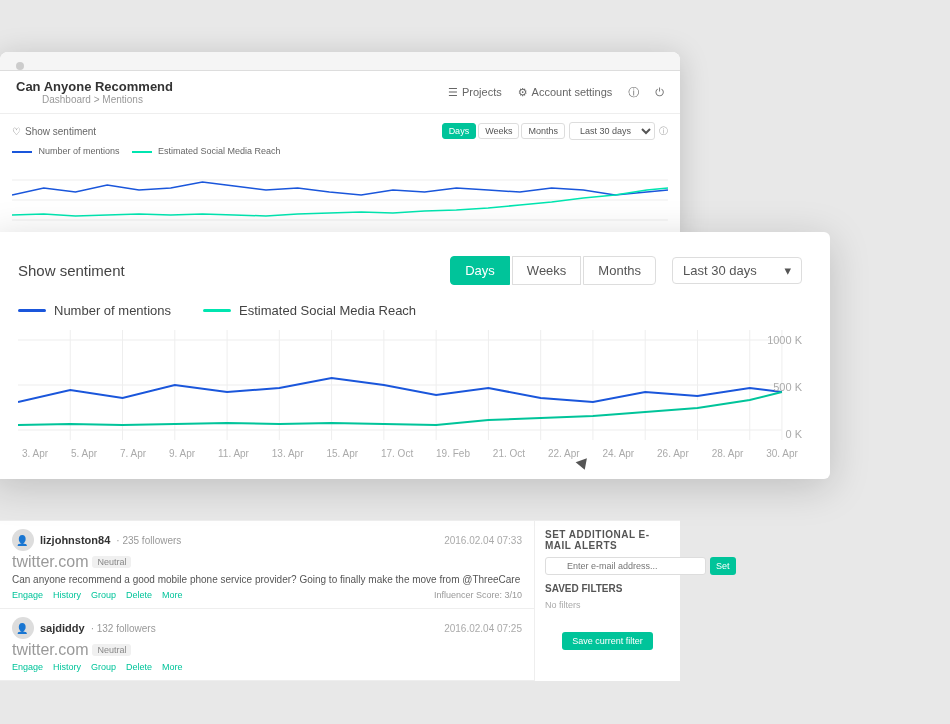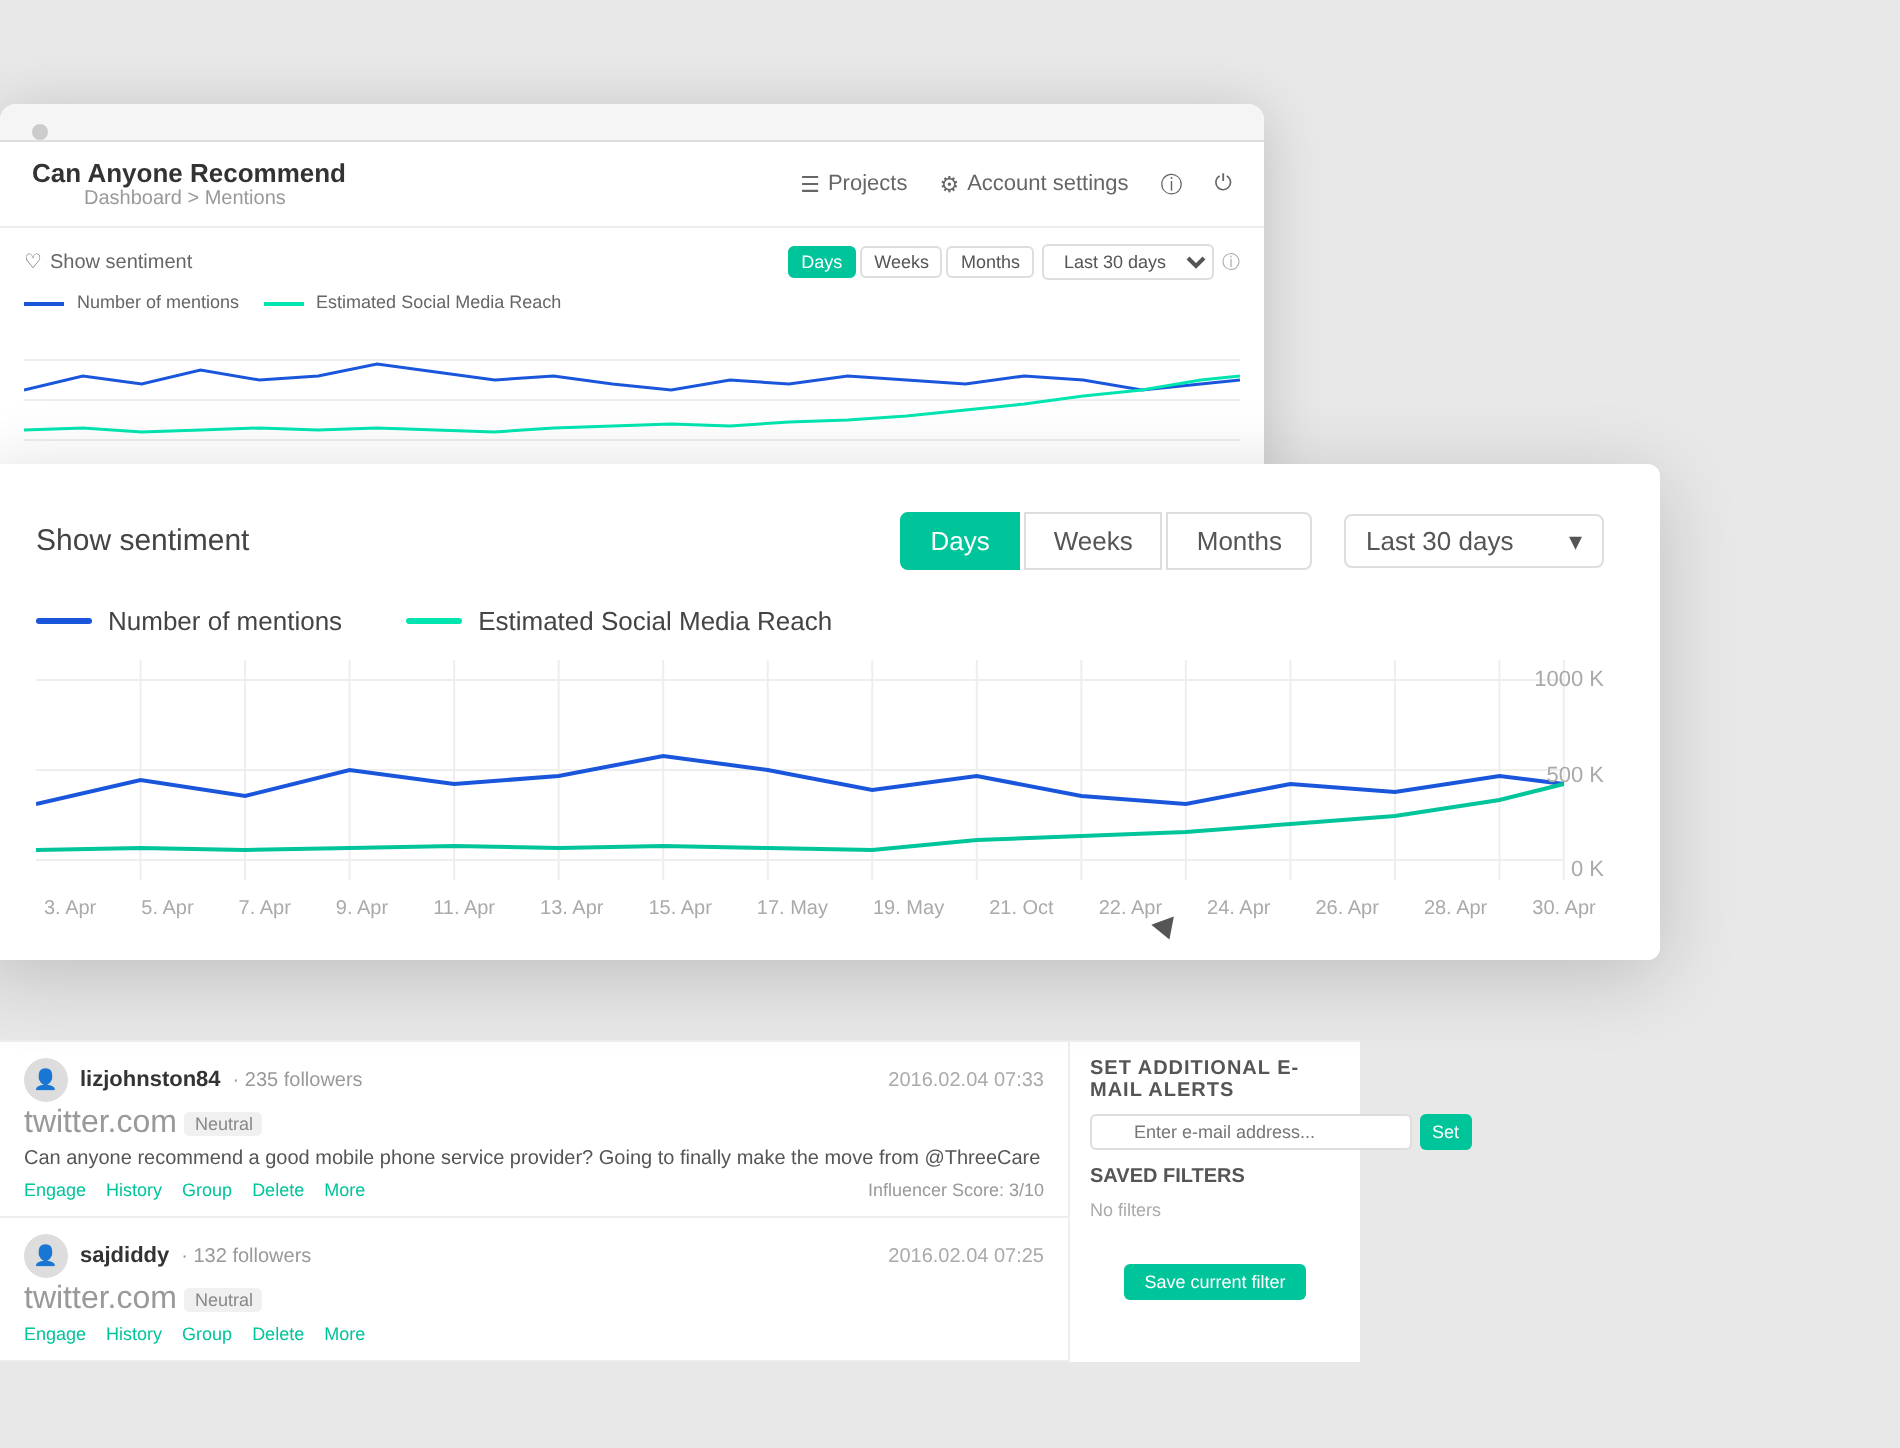--- a/index.html
+++ b/index.html
@@ -9,21 +9,21 @@
       width: 950px;
       height: 724px;
       overflow: hidden;
       display: flex;
       align-items: center;
       justify-content: center;
     }
 
     
     .browser-wrapper {
-      width: 632px;
+      width: 680px;
       background: #fff;
       border-radius: 8px;
       box-shadow: 0 4px 30px rgba(0,0,0,0.18);
       position: absolute;
       top: 52px;
       left: 0px;
     }
 
     .browser-chrome {
       background: #f5f5f5;
@@ -570,22 +570,22 @@
   </div>
 
   <div class="x-labels">
     <span>3. Apr</span>
     <span>5. Apr</span>
     <span>7. Apr</span>
     <span>9. Apr</span>
     <span>11. Apr</span>
     <span>13. Apr</span>
     <span>15. Apr</span>
-    <span>17. May</span>
-    <span>19. May</span>
+    <span>17. Oct</span>
+    <span>19. Feb</span>
     <span>21. Oct</span>
     <span>22. Apr</span>
     <span>24. Apr</span>
     <span>26. Apr</span>
     <span>28. Apr</span>
     <span>30. Apr</span>
   </div>
 </div>
 
 <div class="cursor-pointer"></div>

